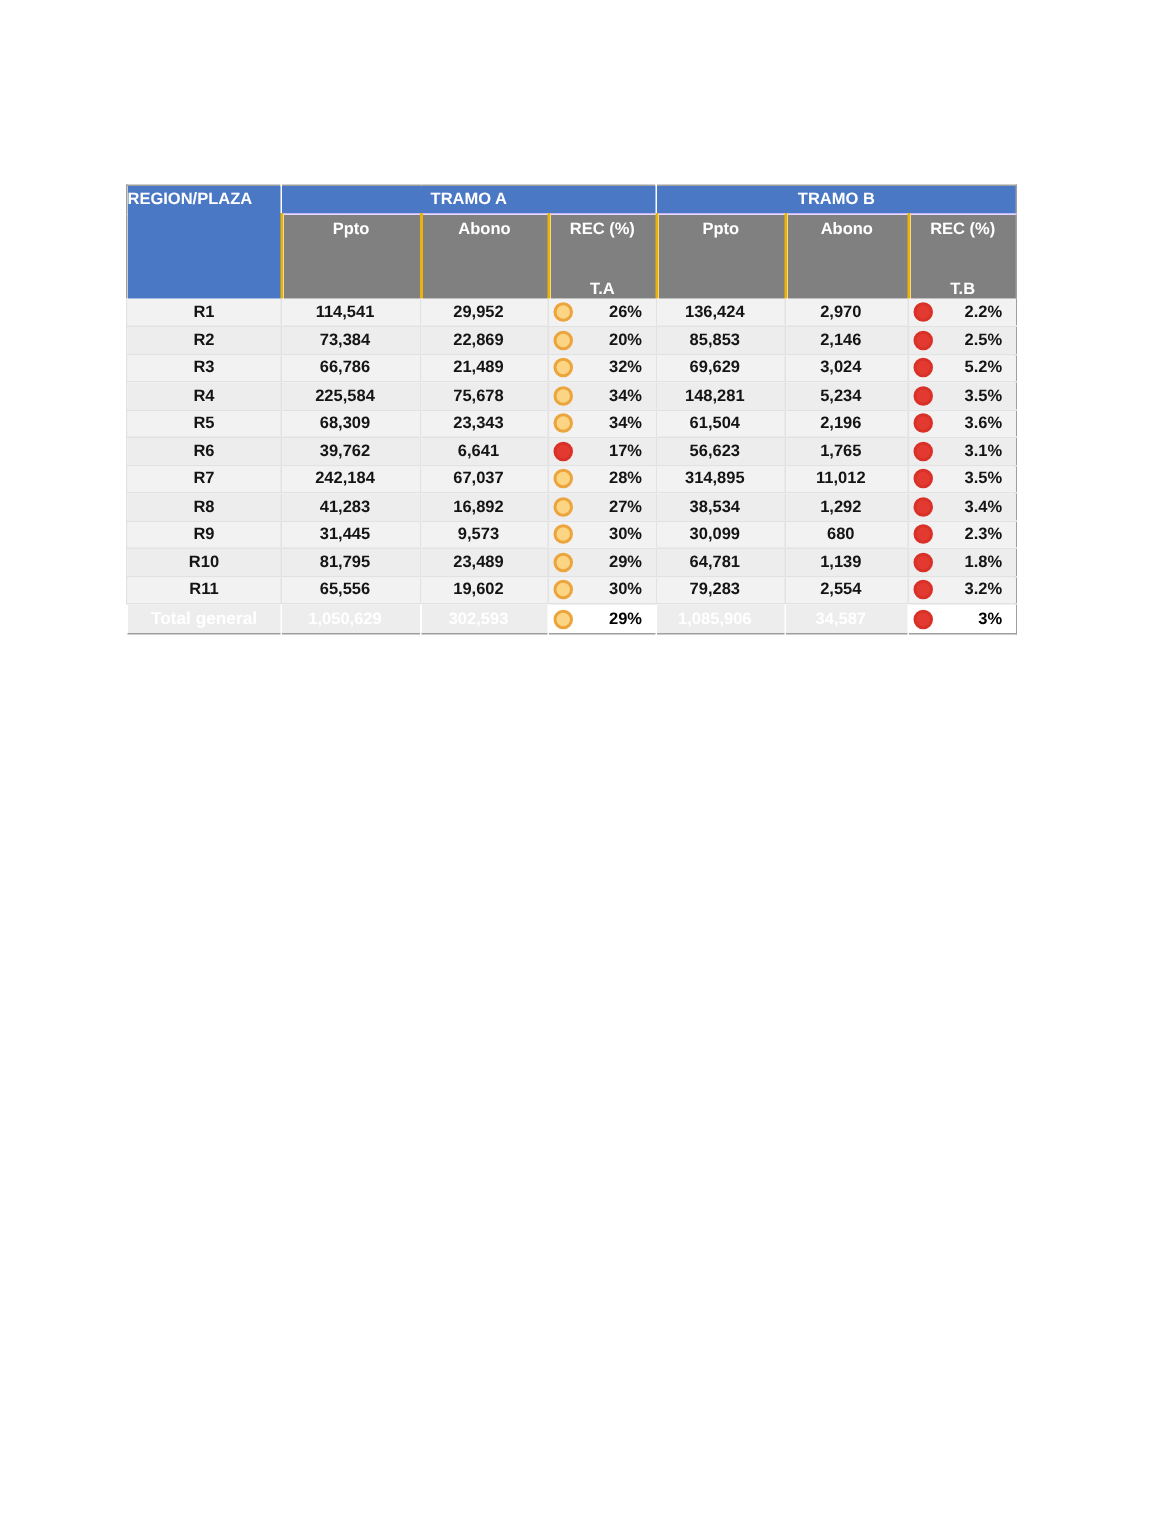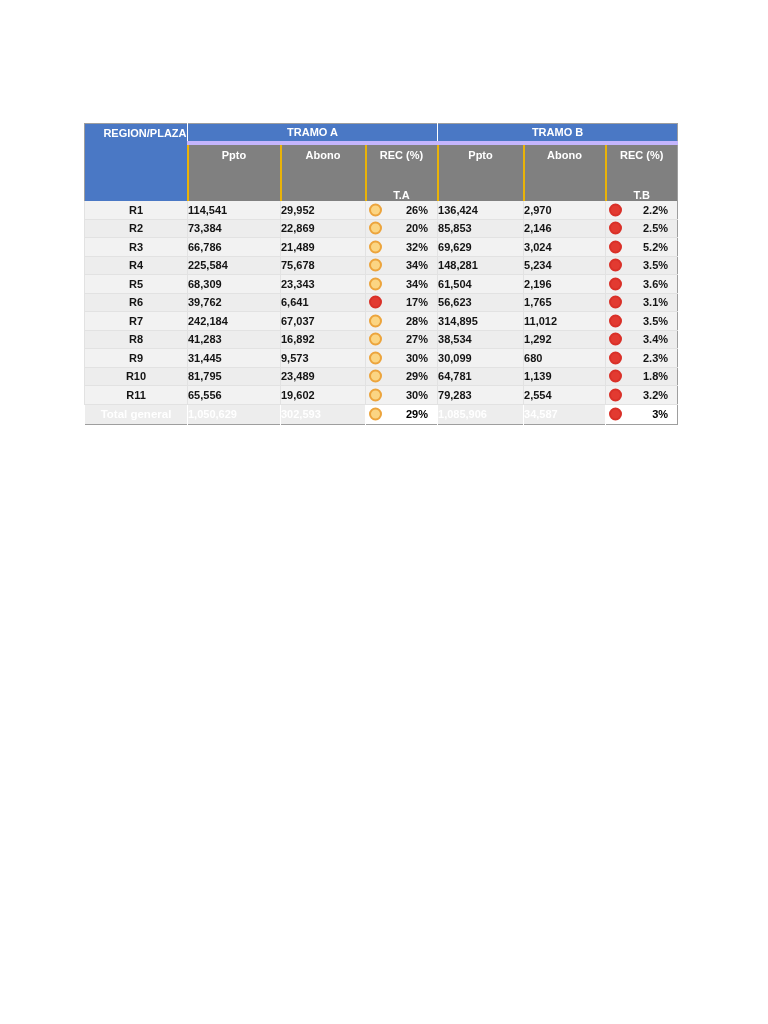--- a/index.html
+++ b/index.html
@@ -17,43 +17,43 @@
   table.report {
     position:absolute; left:84px; top:123px; width:593px;
     border-collapse:collapse; table-layout:fixed;
     font-size:11px; border:1px solid #9e9e9e;
   }
   th, td { padding:0; overflow:hidden; white-space:nowrap; }
 
   
   .region-head {
     background:#4a78c5; color:#fff; font-weight:bold; font-size:11px;
-    vertical-align:top; text-align:right; padding-top:3px;
+    vertical-align:top; text-align:left; padding-top:3px;
     border-right:1px solid #ffffff;
   }
   .group-head {
     background:#4a78c5; color:#fff; font-weight:bold; font-size:11px;
     height:19px; text-align:center; vertical-align:middle;
-    border-left:1px solid #ffffff; border-bottom:4px solid #c4b5fd;
+    border-left:1px solid #ffffff; border-bottom:1px solid #c4b5fd;
   }
   tr.sub th {
     background:#808080; color:#fff; font-weight:bold; font-size:11px;
     height:51px; vertical-align:top; text-align:center; padding-top:4px;
     border-left:2px solid #eab308;
   }
   tr.sub th .l2 { margin-top:28px; }
 
   
   tbody td {
     background:#f2f2f2; height:18.5px; font-weight:bold; color:#141414;
     border-bottom:1px solid #e2e2e2; border-left:1px solid #e2e2e2;
   }
   tbody tr:nth-child(even) td { background:#ededed; }
   td.region { text-align:center; }
-  td.num { text-align:left; padding-right:8px; }
+  td.num { text-align:center; padding-right:8px; }
   td.rec { position:relative; text-align:right; padding-right:9px; }
 
   .dot {
     position:absolute; left:3px; top:50%; transform:translateY(-50%);
     width:13px; height:13px; border-radius:50%;
   }
   .dot[data-icon="yellow"] { background:#fbd583; border:2px solid #eca43c; }
   .dot[data-icon="red"]    { background:#e23a31; border:2px solid #d93028; }
 
   

